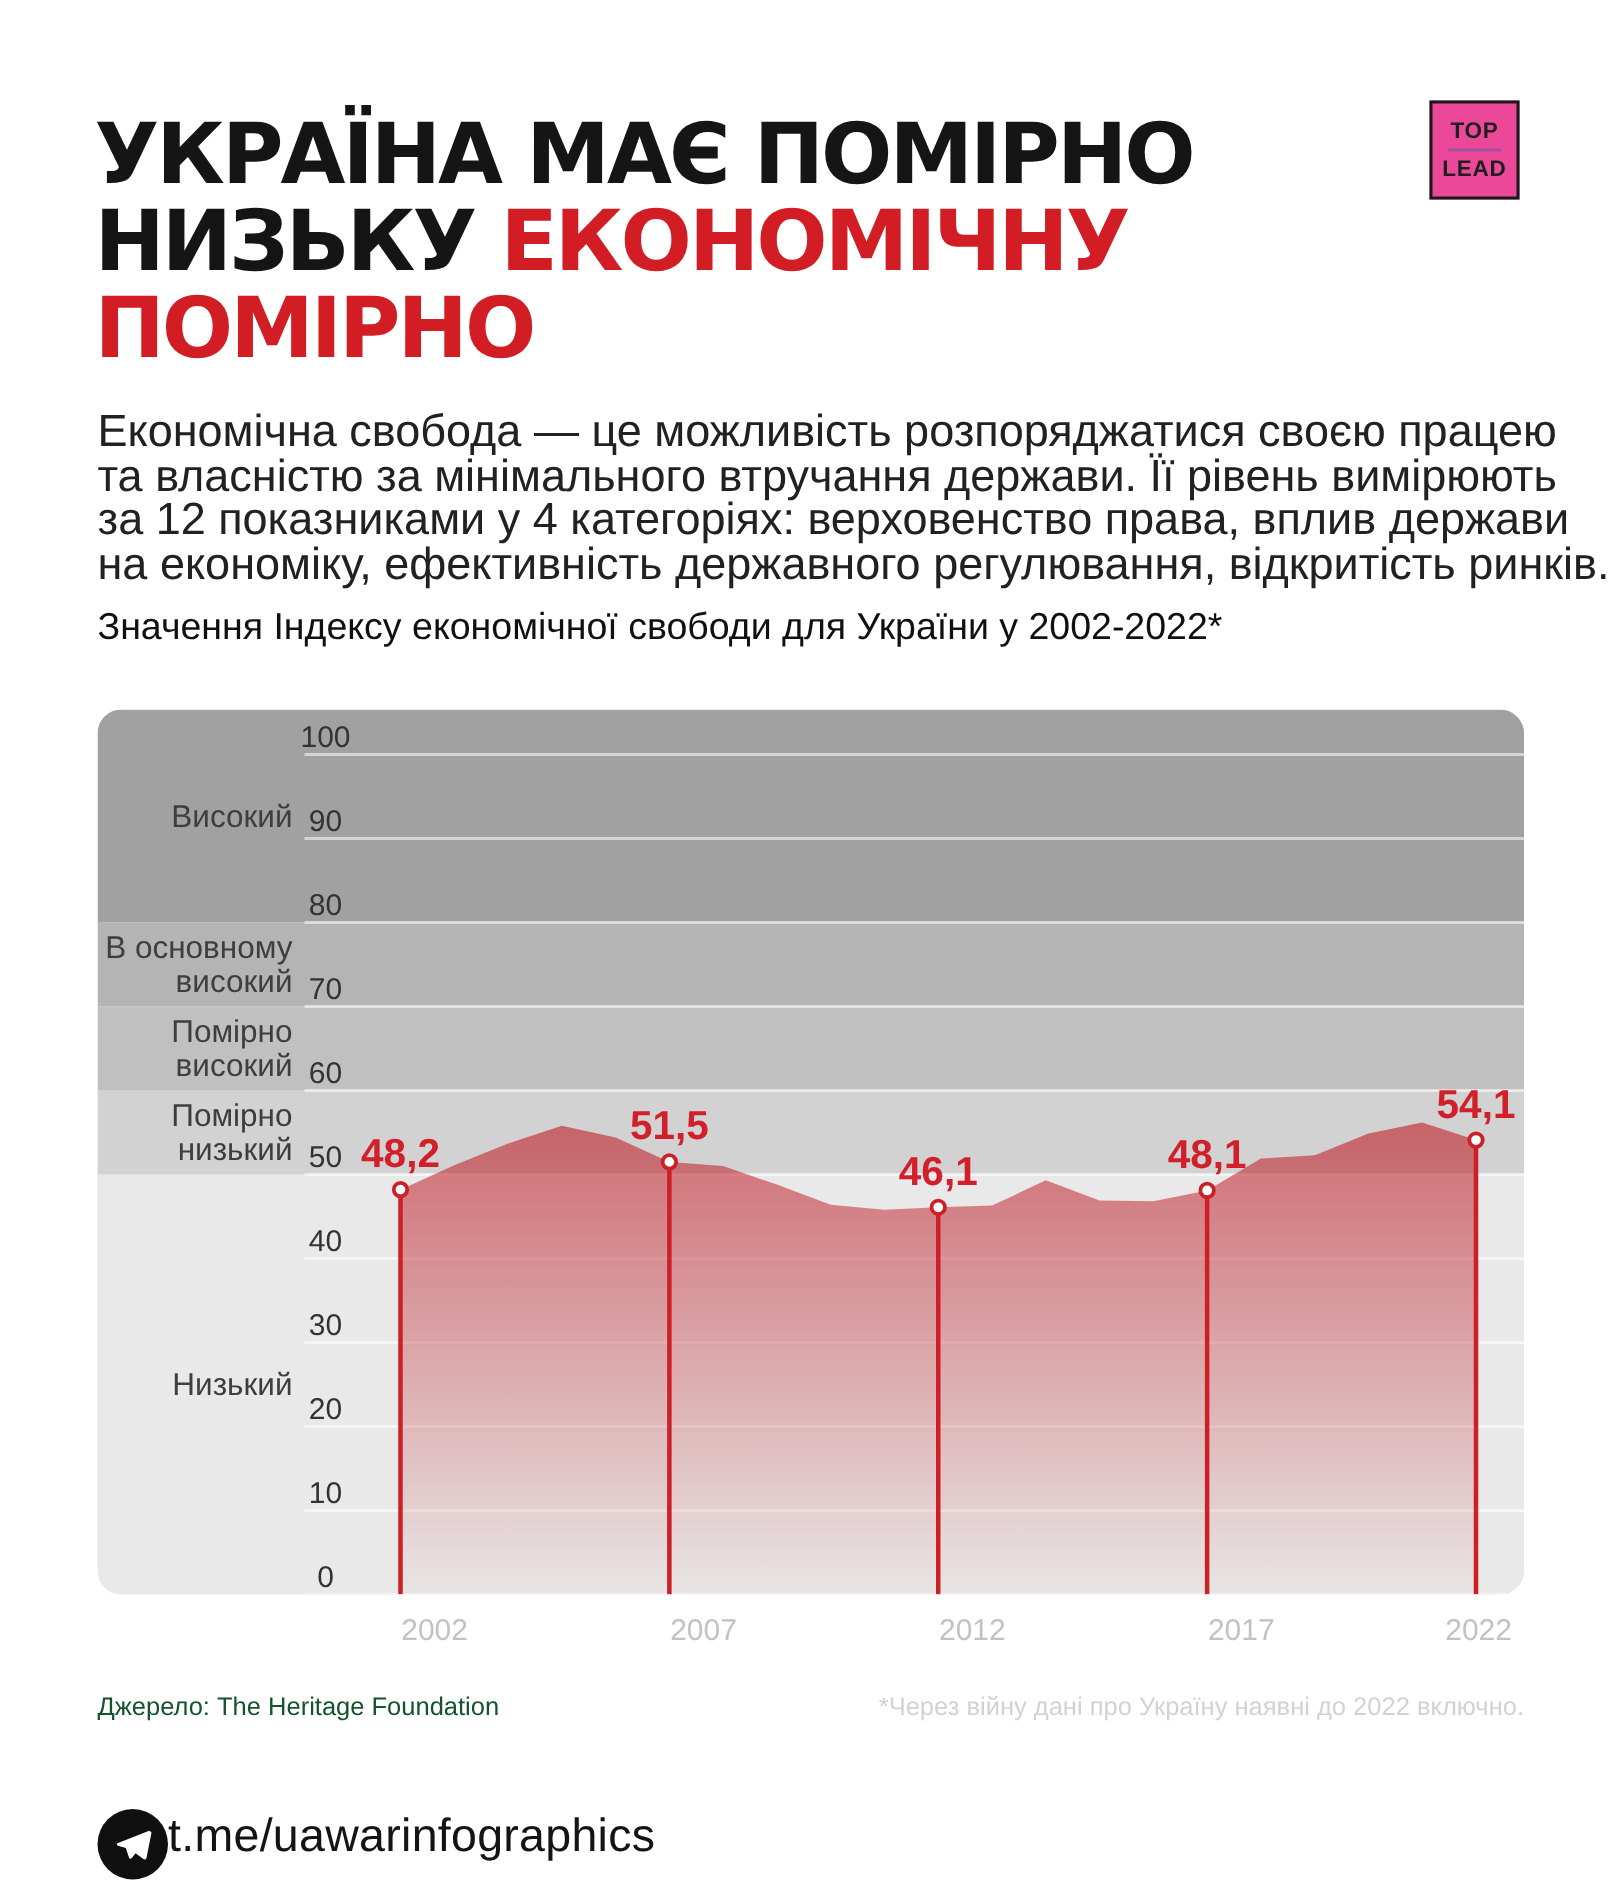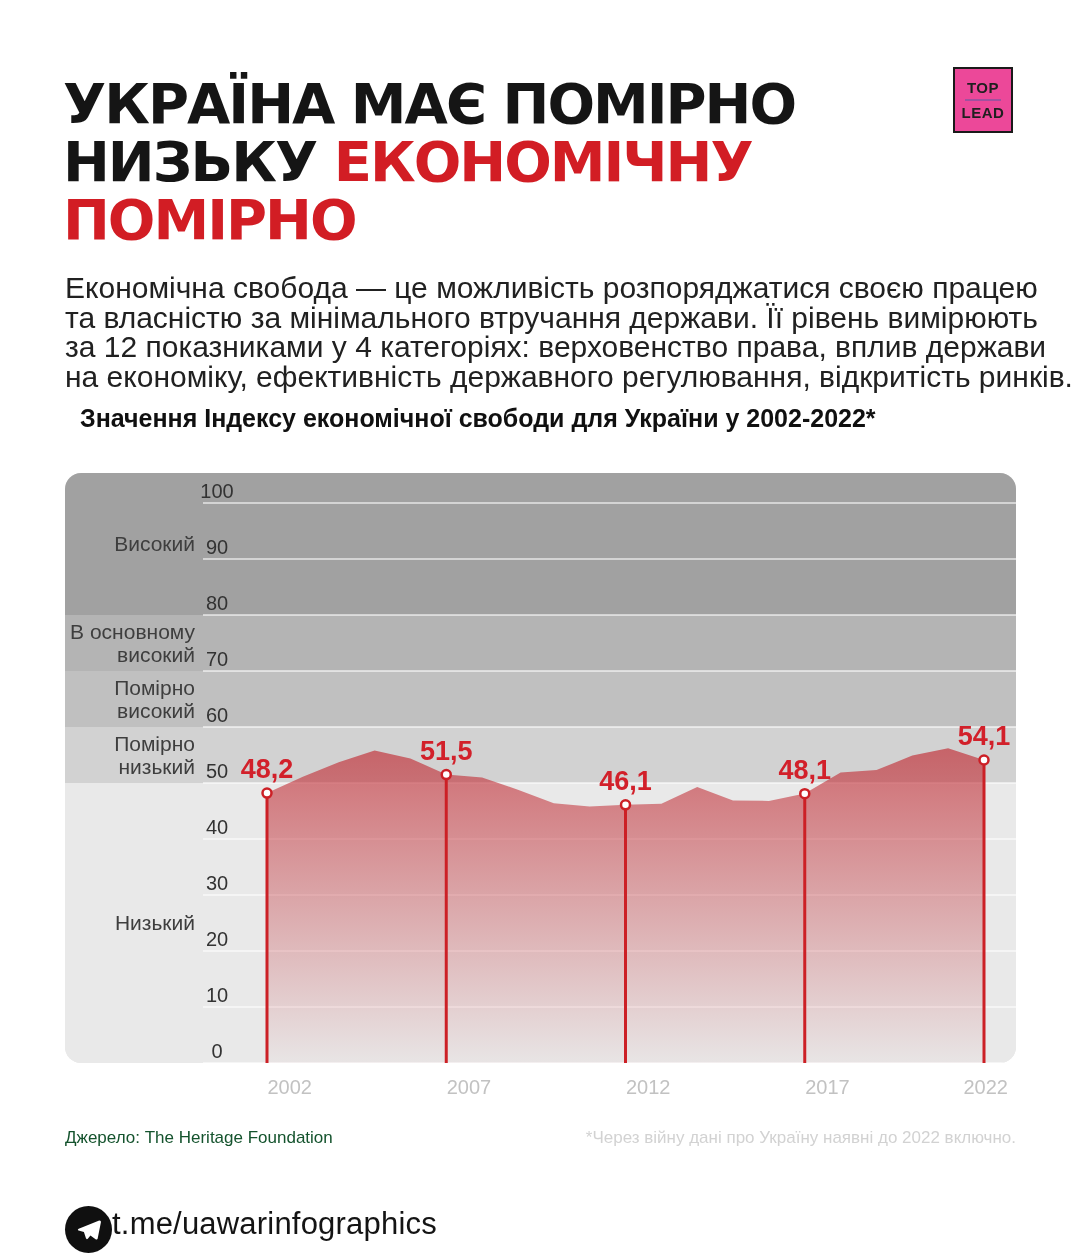--- a/index.html
+++ b/index.html
@@ -29,22 +29,22 @@
   .logo-text { font-size:15px; font-weight:700; letter-spacing:0.5px; color:#1f1f1f; }
   .logo-divider { width:36px; height:2px; background:#a0519f; }
 
   .intro {
     position:absolute; left:65px; top:273px;
     font-size:30px; line-height:29.5px; color:#212121;
     white-space:nowrap;
   }
 
   .chart-heading {
-    position:absolute; left:80px; top:404px;
-    font-size:25px; font-weight:700; color:#101010;
+    position:absolute; left:65px; top:404px;
+    font-size:25px; font-weight:400; color:#101010;
     white-space:nowrap;
   }
 
   .chart {
     position:absolute; left:65px; top:473px;
     width:951px; height:590px;
     border-radius:16px; overflow:hidden;
     background:#e9e9e9;
   }
   .chart svg { display:block; }

